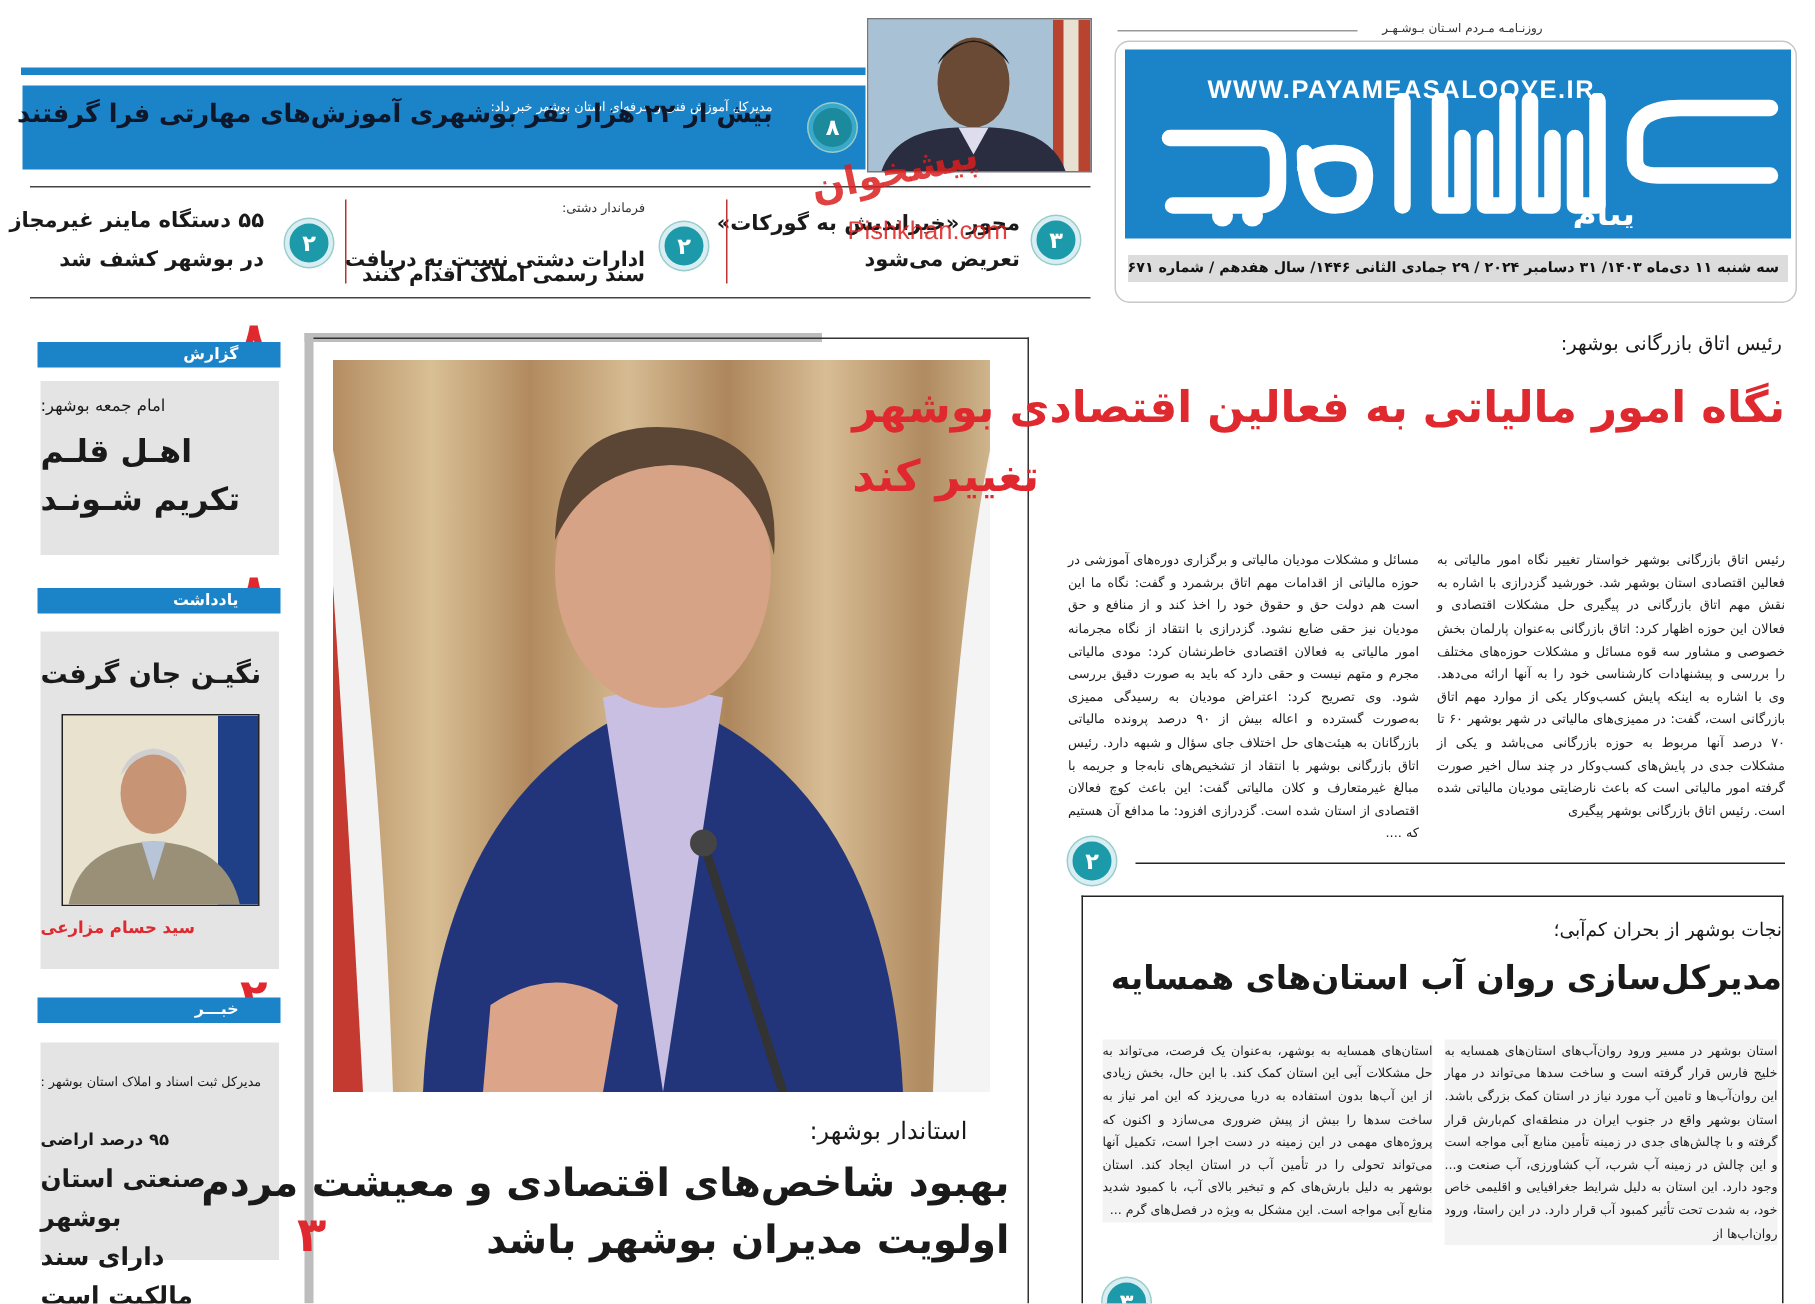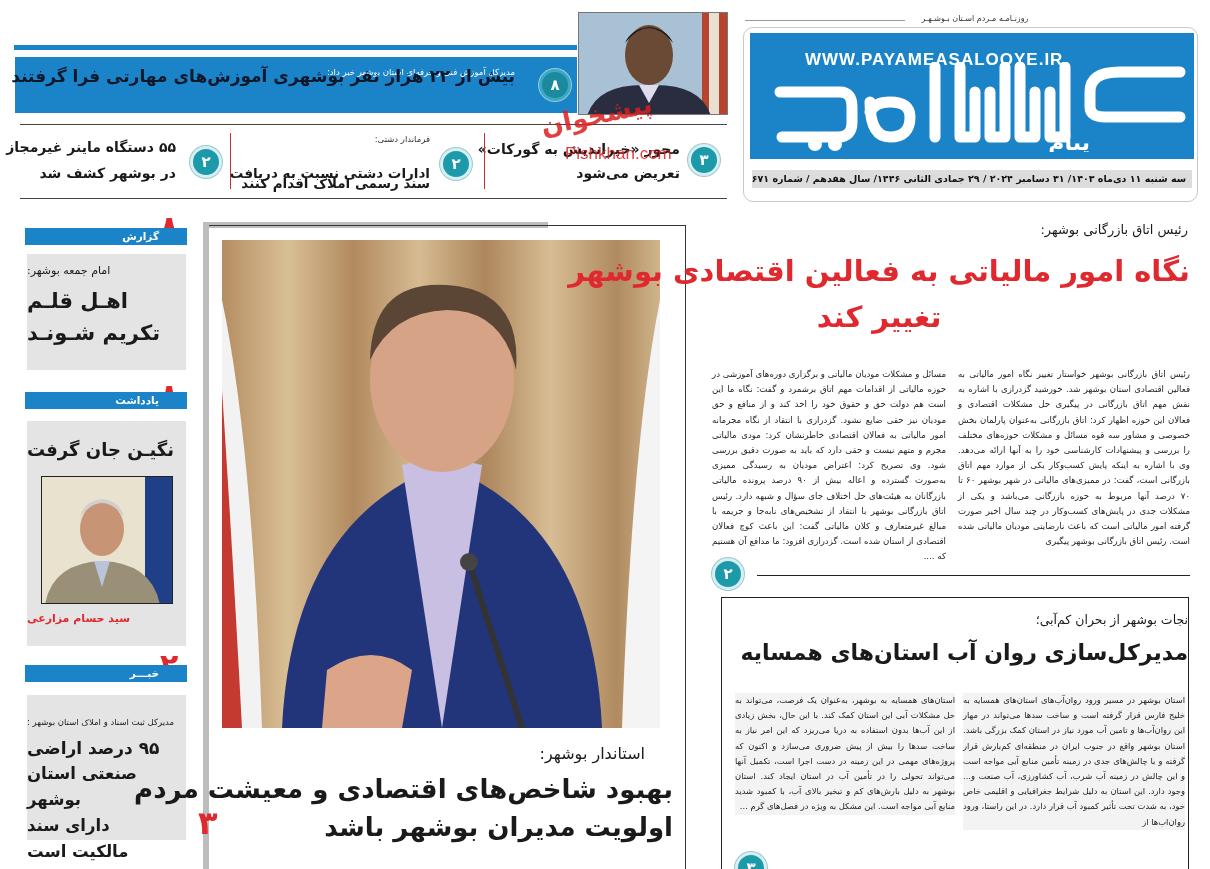--- a/index.html
+++ b/index.html
@@ -42,21 +42,21 @@
   
   .main-frame-top { left: 203px; top: 222px; width: 345px; height: 6px; background: #bdbdbd; }
   .main-frame-left { left: 203px; top: 222px; width: 6px; height: 647px; background: #bdbdbd; }
   .main-frame-border { left: 209px; top: 225px; width: 477px; height: 644px; border-top: 1px solid #333; border-right: 1px solid #333; }
   .main-photo { left: 222px; top: 240px; width: 438px; height: 488px; overflow: hidden; background: #c9a97c; }
   .main-kicker { right: 565px; top: 744px; font-size: 16px; white-space: nowrap; }
   .main-title { right: 537px; top: 770px; font-size: 26px; font-weight: bold; line-height: 38px; text-align: right; white-space: nowrap; }
 
   
   .lead-kicker { right: 22px; top: 222px; font-size: 13px; white-space: nowrap; }
-  .lead-title { right: 20px; top: 248px; font-size: 29px; font-weight: bold; color: #e0282f; line-height: 46px; text-align: center; white-space: nowrap; }
+  .lead-title { right: 20px; top: 248px; font-size: 29px; font-weight: bold; color: #e0282f; line-height: 46px; text-align: left; white-space: nowrap; }
   .body-col { font-size: 8.6px; line-height: 15.2px; text-align: justify; color: #222; }
   .divider-line { left: 757px; top: 575px; width: 433px; height: 1px; background: #222; }
 
   
   .box2 { left: 721px; top: 597px; width: 468px; height: 272px; border: 1px solid #222; border-bottom: none; }
   .box2-kicker { right: 22px; top: 612px; font-size: 12.5px; white-space: nowrap; }
   .box2-title { right: 22px; top: 640px; font-size: 22px; font-weight: bold; white-space: nowrap; }
   .box2-col { background: #f3f3f3; }
 </style>
 </head>
@@ -152,21 +152,21 @@
       <path d="M54 84 L62 110 L70 84Z" fill="#b8c4d8"></path>
     </svg>
   </div>
   <div style="margin-top:8px;font-size:11px;font-weight:bold;color:#e0282f">سید حسام مزارعی</div>
 </div>
 
 <div class="abs sec-num" style="left:160px;top:650px">۲</div>
 <div class="abs sec-bar" style="top:665px">خبـــر</div>
 <div class="abs side-box" style="top:695px;height:145px">
   <div style="margin-top:22px;font-size:8.5px">مدیرکل ثبت اسناد و املاک استان بوشهر :</div>
-  <div style="margin-top:8px;font-size:17px;font-weight:bold;line-height:26px">۹۵ درصد اراضی</div>
+  <div style="margin-top:20px;font-size:11px;font-weight:bold;line-height:26px">۹۵ درصد اراضی</div>
   <div style="font-size:16.5px;font-weight:bold;line-height:26px">صنعتی استان بوشهر</div>
   <div style="font-size:16.5px;font-weight:bold;line-height:26px">دارای سند</div>
   <div style="font-size:16.5px;font-weight:bold;line-height:26px">مالکیت است</div>
 </div>
 
 <div class="abs main-frame-top"></div>
 <div class="abs main-frame-left"></div>
 <div class="abs main-frame-border"></div>
 <div class="abs main-photo">
   <svg width="438" height="488" viewBox="0 0 438 488">

